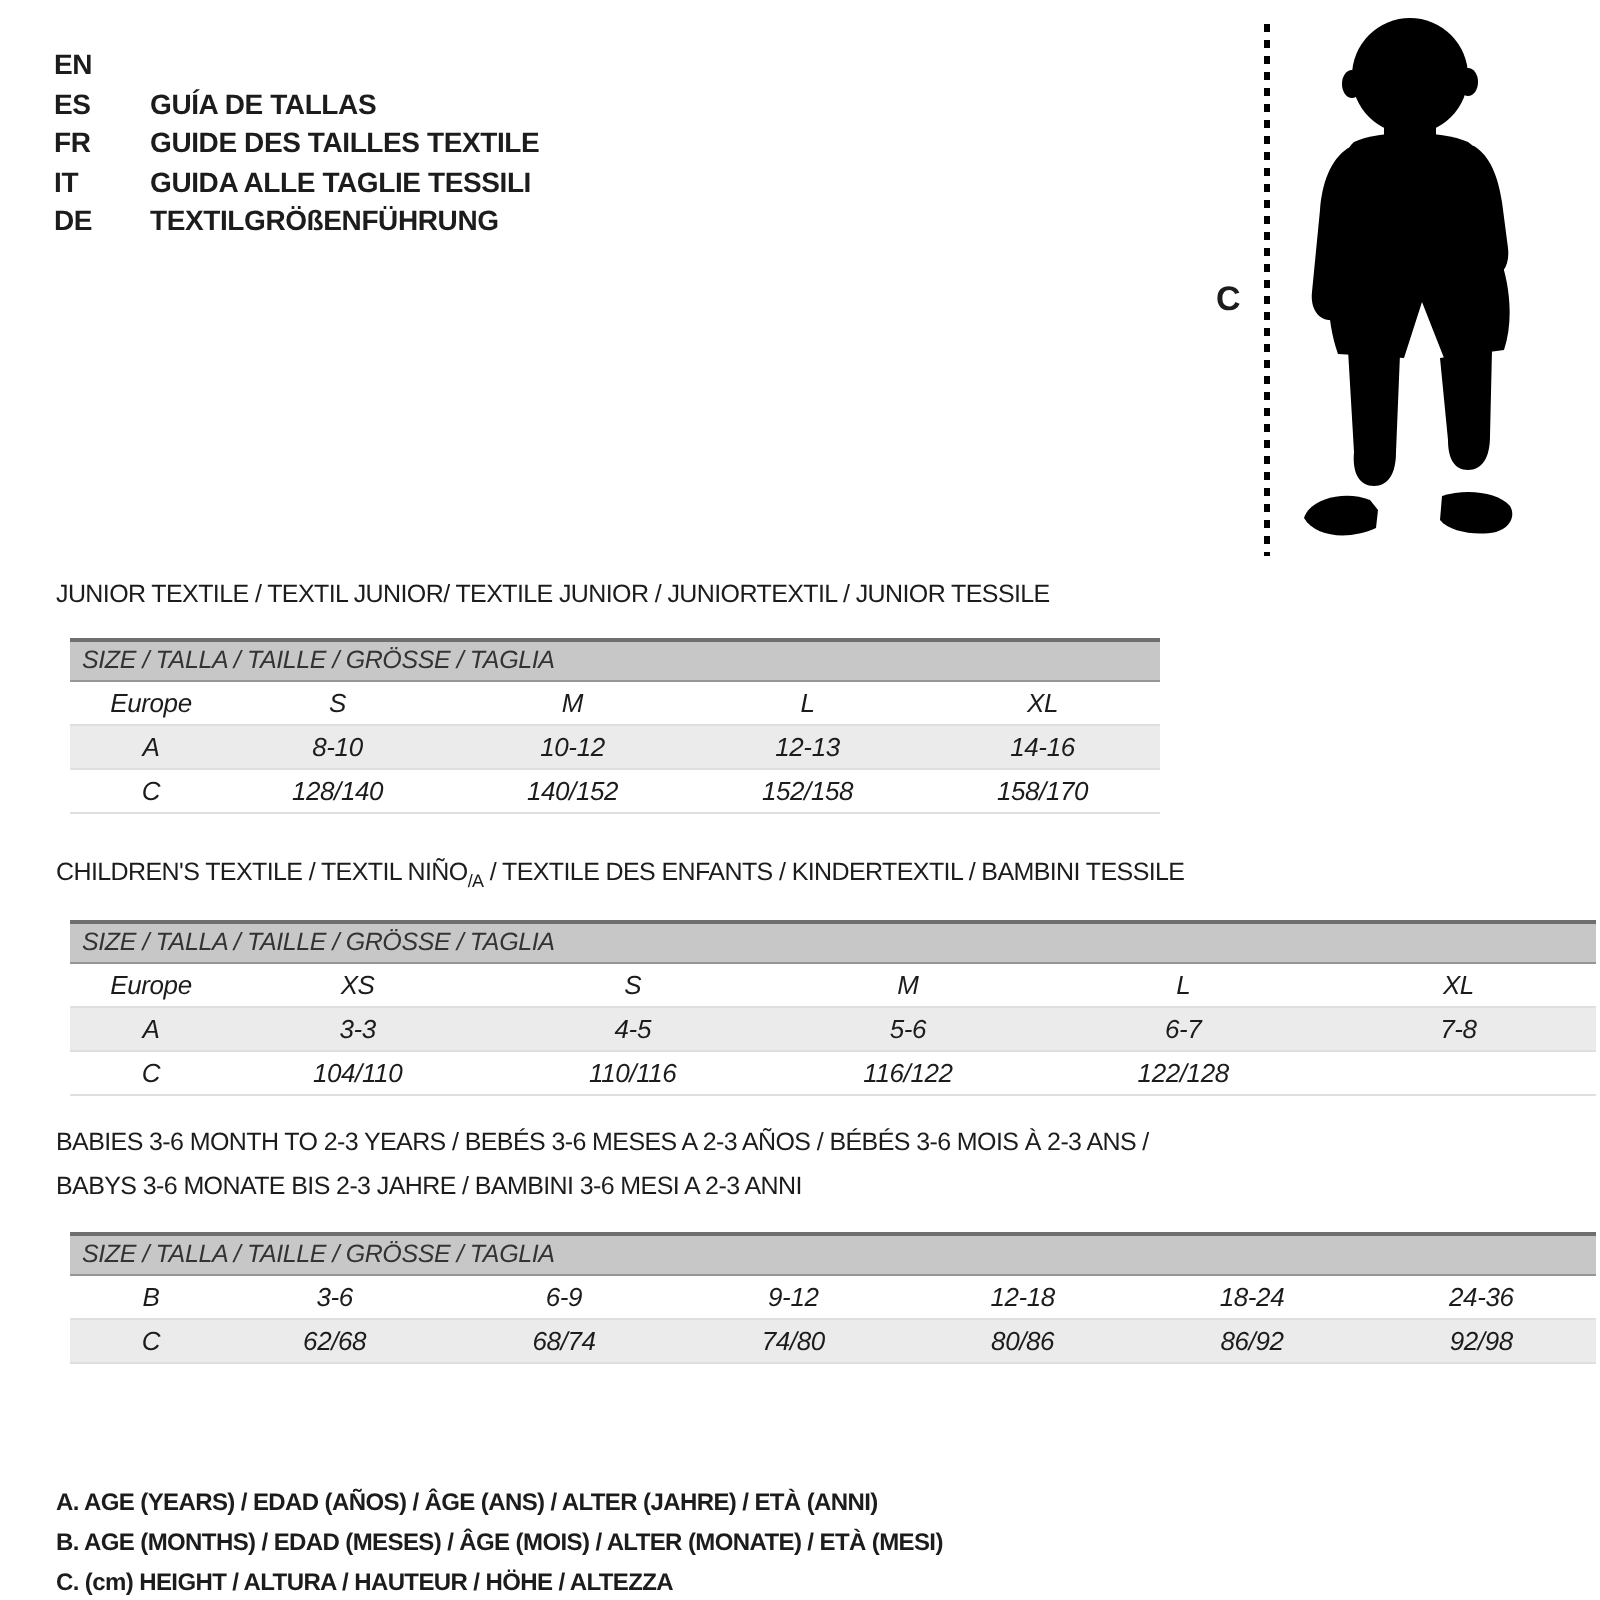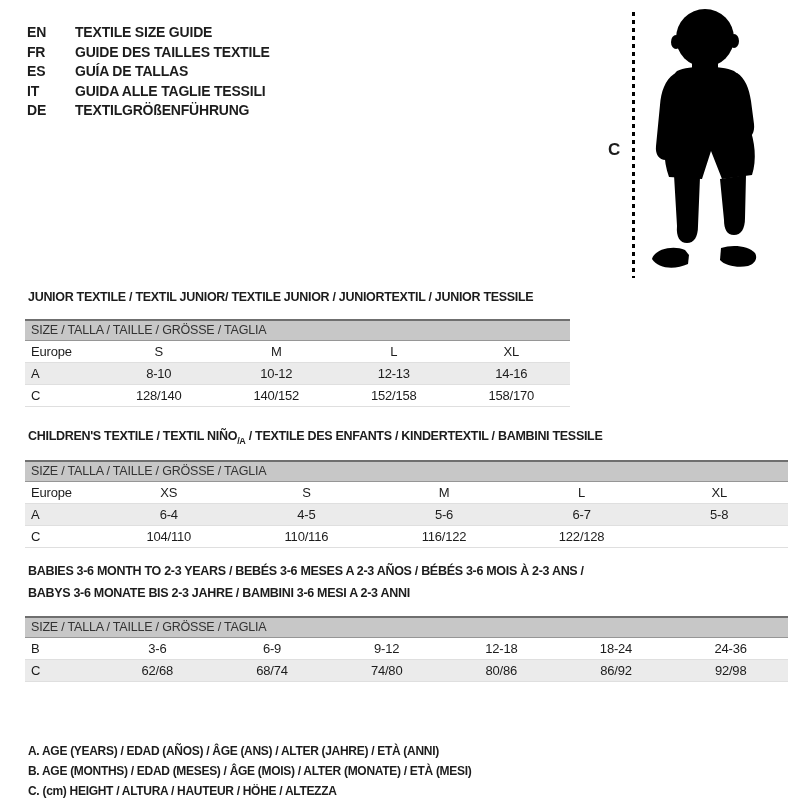--- a/index.html
+++ b/index.html
@@ -12,61 +12,60 @@
   .lang-code { width:48px; }
   .lang-title { white-space:nowrap; }
 
   
   .dashed-line { position:absolute; left:632px; top:12px; width:3px; height:266px;
     background:repeating-linear-gradient(to bottom, var(--silhouette,#000) 0 4px, transparent 4px 8px); }
   .figure-label { position:absolute; left:608px; top:140px; font-size:17px; font-weight:bold; }
   .figure-svg { position:absolute; left:645px; top:8px; }
 
   
-  .section-title { position:absolute; left:28px; font-size:12.5px; font-weight:bold; letter-spacing:-0.3px; line-height:14px; white-space:nowrap; }
+  .section-title { position:absolute; left:28px; font-size:12.5px; font-weight:normal; letter-spacing:-0.3px; line-height:14px; white-space:nowrap; }
   .section-title.two-line { line-height:22px; }
   .sub { font-size:9px; vertical-align:sub; }
 
   
-  .size-table { position:absolute; left:25px; }
+  .size-table { position:absolute; left:35px;font-style:italic; }
   .t1 { width:545px; }
   .t2, .t3 { width:763px; }
   .size-bar { height:19px; line-height:19px; background:var(--bar-bg,#c7c7c7);
     border-top:2px solid var(--bar-border-top,#6f6f6f); border-bottom:1px solid var(--bar-border-bottom,#969696);
     padding-left:6px; font-size:12.5px; letter-spacing:-0.2px; color:var(--muted-text,#333); white-space:nowrap; }
   .trow { display:grid; height:21px; line-height:21px; font-size:13px; letter-spacing:-0.2px;
     border-bottom:1px solid var(--row-border,#dfdfdf); }
   .t1 .trow { grid-template-columns:75px repeat(4,1fr); }
   .t2 .trow { grid-template-columns:75px repeat(5,1fr); }
   .t3 .trow { grid-template-columns:75px repeat(6,1fr); }
   .trow.shaded { background:var(--shaded-row,#ebebeb); }
-  .tlabel { padding-left:6px; text-align:left; }
+  .tlabel { padding-left:6px; text-align:center; }
   .tcell { text-align:center; }
 
   
   .footnotes { position:absolute; left:28px; top:741px; font-size:12px; font-weight:bold; letter-spacing:-0.3px; line-height:20px; }
   .footnote { white-space:nowrap; }
 </style>
 </head>
 <body>
 
 <div class="page">
 
   <div class="lang-block">
     <div class="lang-row">
       <span class="lang-code">EN</span>
-      <span class="lang-title">TEXTILE SIZE GUIDE</span>
+    </div>
+    <div class="lang-row">
+      <span class="lang-code">ES</span>
+      <span class="lang-title">GUÍA DE TALLAS</span>
     </div>
     <div class="lang-row">
       <span class="lang-code">FR</span>
       <span class="lang-title">GUIDE DES TAILLES TEXTILE</span>
-    </div>
-    <div class="lang-row">
-      <span class="lang-code">ES</span>
-      <span class="lang-title">GUÍA DE TALLAS</span>
     </div>
     <div class="lang-row">
       <span class="lang-code">IT</span>
       <span class="lang-title">GUIDA ALLE TAGLIE TESSILI</span>
     </div>
     <div class="lang-row">
       <span class="lang-code">DE</span>
       <span class="lang-title">TEXTILGRÖßENFÜHRUNG</span>
     </div>
   </div>
@@ -125,25 +124,25 @@
         <div class="trow">
           <span class="tlabel">Europe</span>
           <span class="tcell">XS</span>
           <span class="tcell">S</span>
           <span class="tcell">M</span>
           <span class="tcell">L</span>
           <span class="tcell">XL</span>
         </div>
         <div class="trow shaded">
           <span class="tlabel">A</span>
-          <span class="tcell">6-4</span>
+          <span class="tcell">3-3</span>
           <span class="tcell">4-5</span>
           <span class="tcell">5-6</span>
           <span class="tcell">6-7</span>
-          <span class="tcell">5-8</span>
+          <span class="tcell">7-8</span>
         </div>
         <div class="trow">
           <span class="tlabel">C</span>
           <span class="tcell">104/110</span>
           <span class="tcell">110/116</span>
           <span class="tcell">116/122</span>
           <span class="tcell">122/128</span>
         </div>
       </div>
   </div>

